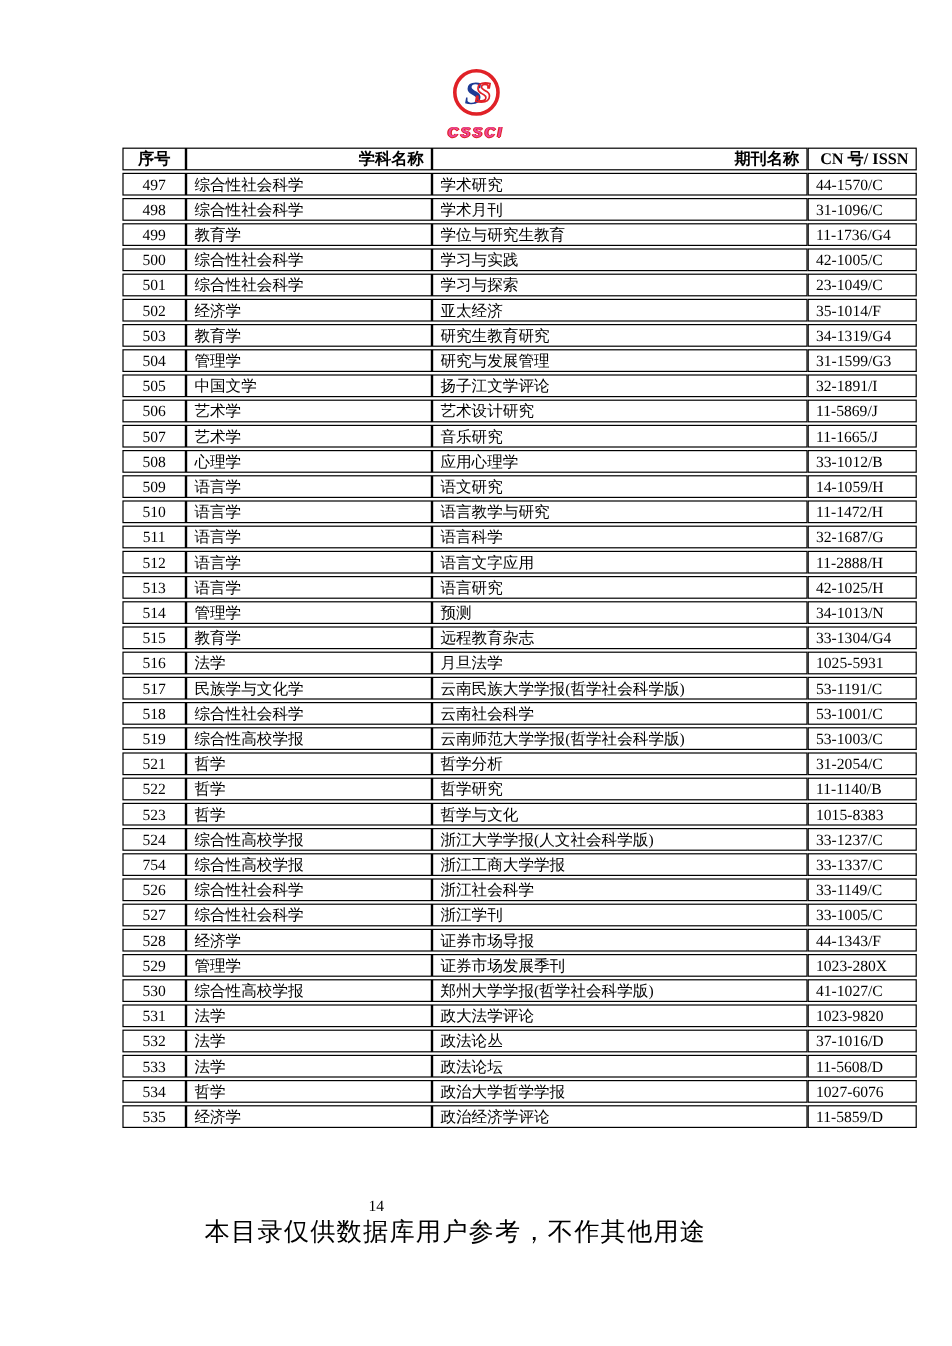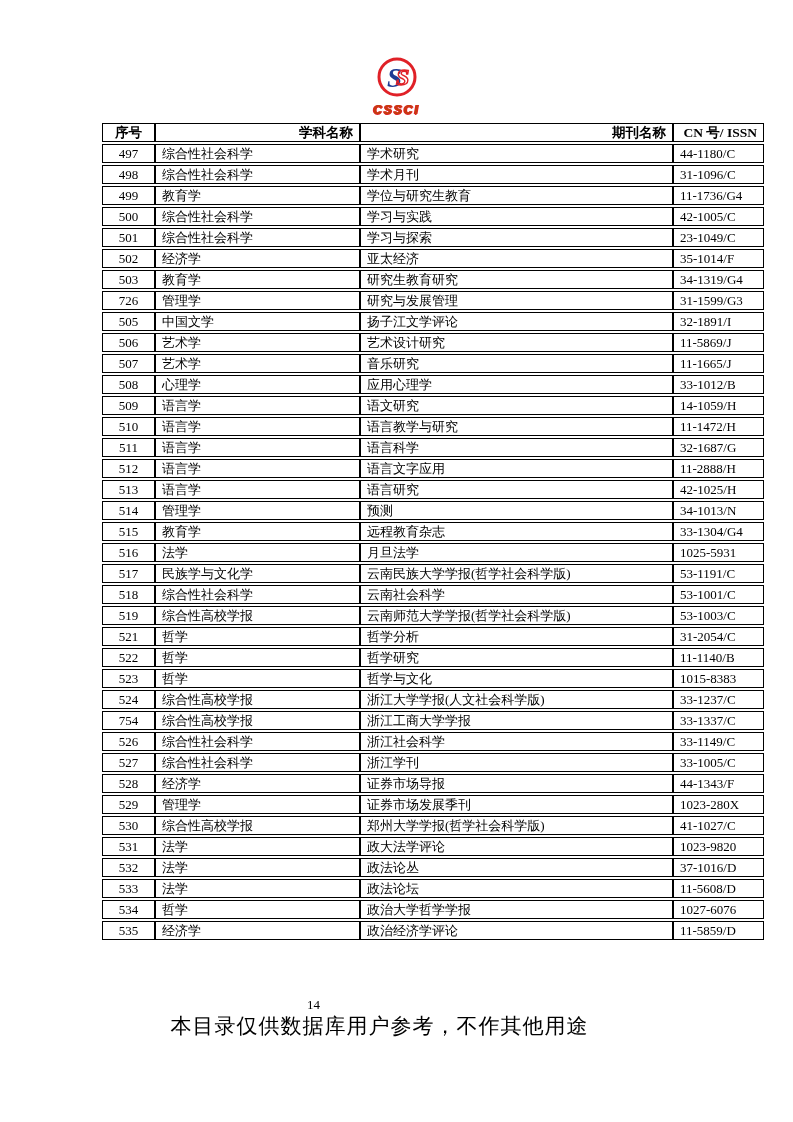--- a/index.html
+++ b/index.html
@@ -26,21 +26,21 @@
     margin: 0 auto;
   }
   .logo-text {
     display: block;
     margin-top: 1px;
     font-family: "Liberation Sans", sans-serif;
     font-weight: bold;
     font-style: italic;
     font-size: 12px;
     letter-spacing: 2px;
-    color: #c2410c;
+    color: #ec4899;
     text-shadow: 1px 0 0 #e02127, -1px 0 0 #e02127, 0 1px 0 #e02127;
   }
   table.journal-table {
     position: absolute;
     top: 121px;
     left: 66px;
     width: 662px;
     border-collapse: separate;
     border-spacing: 0 2px;
     table-layout: fixed;
@@ -110,21 +110,21 @@
       <th class="c1">学科名称</th>
       <th class="c2">期刊名称</th>
       <th class="c3">CN 号/ ISSN</th>
     </tr>
   </thead>
   <tbody>
       <tr>
         <td class="c0">497</td>
         <td class="c1">综合性社会科学</td>
         <td class="c2">学术研究</td>
-        <td class="c3">44-1180/C</td>
+        <td class="c3">44-1570/C</td>
       </tr>
       <tr>
         <td class="c0">498</td>
         <td class="c1">综合性社会科学</td>
         <td class="c2">学术月刊</td>
         <td class="c3">31-1096/C</td>
       </tr>
       <tr>
         <td class="c0">499</td>
         <td class="c1">教育学</td>
@@ -149,21 +149,21 @@
         <td class="c2">亚太经济</td>
         <td class="c3">35-1014/F</td>
       </tr>
       <tr>
         <td class="c0">503</td>
         <td class="c1">教育学</td>
         <td class="c2">研究生教育研究</td>
         <td class="c3">34-1319/G4</td>
       </tr>
       <tr>
-        <td class="c0">726</td>
+        <td class="c0">504</td>
         <td class="c1">管理学</td>
         <td class="c2">研究与发展管理</td>
         <td class="c3">31-1599/G3</td>
       </tr>
       <tr>
         <td class="c0">505</td>
         <td class="c1">中国文学</td>
         <td class="c2">扬子江文学评论</td>
         <td class="c3">32-1891/I</td>
       </tr>

